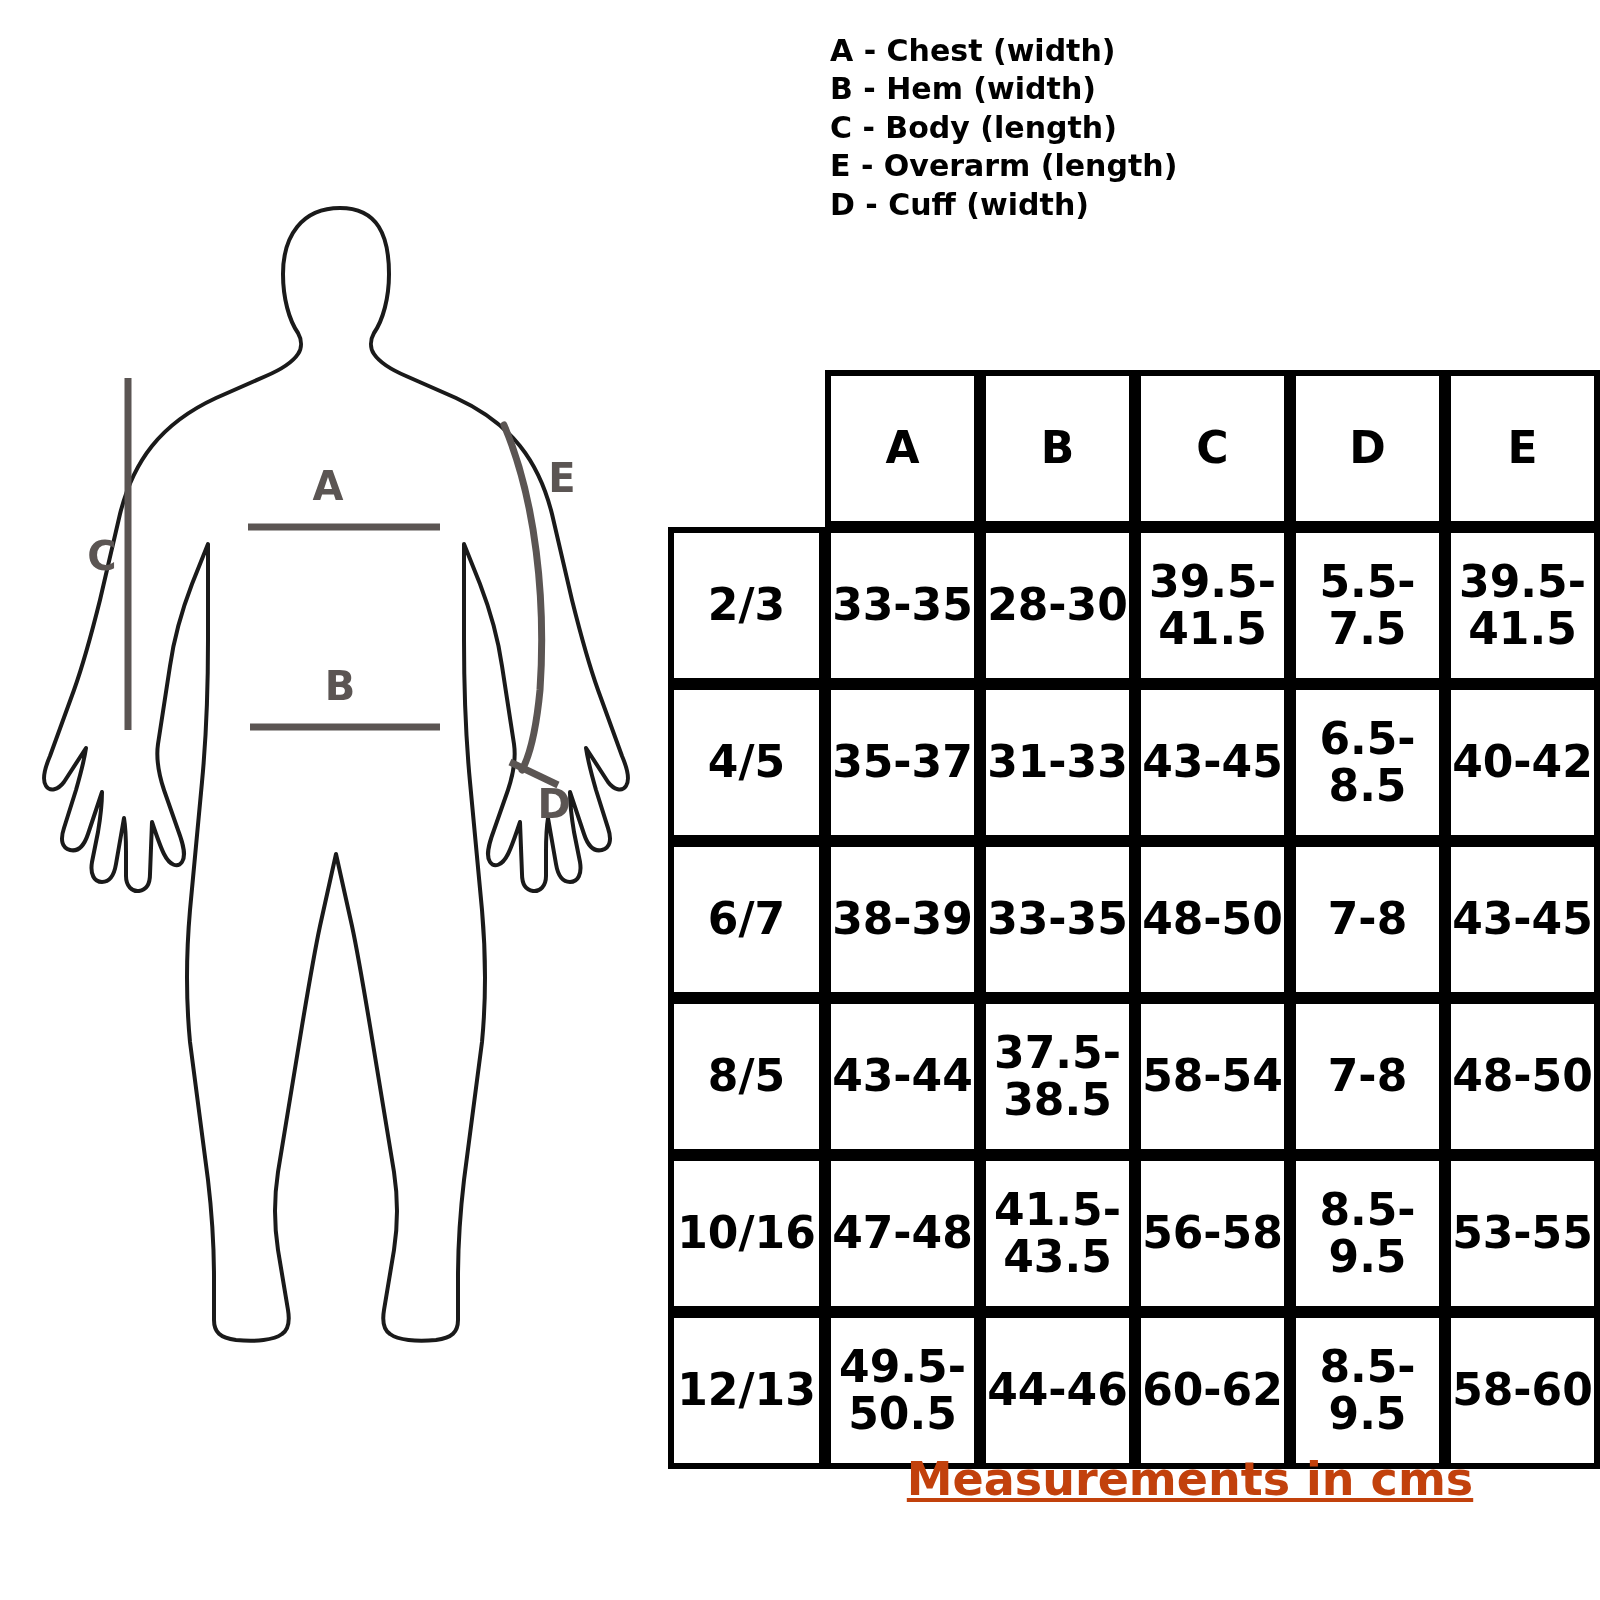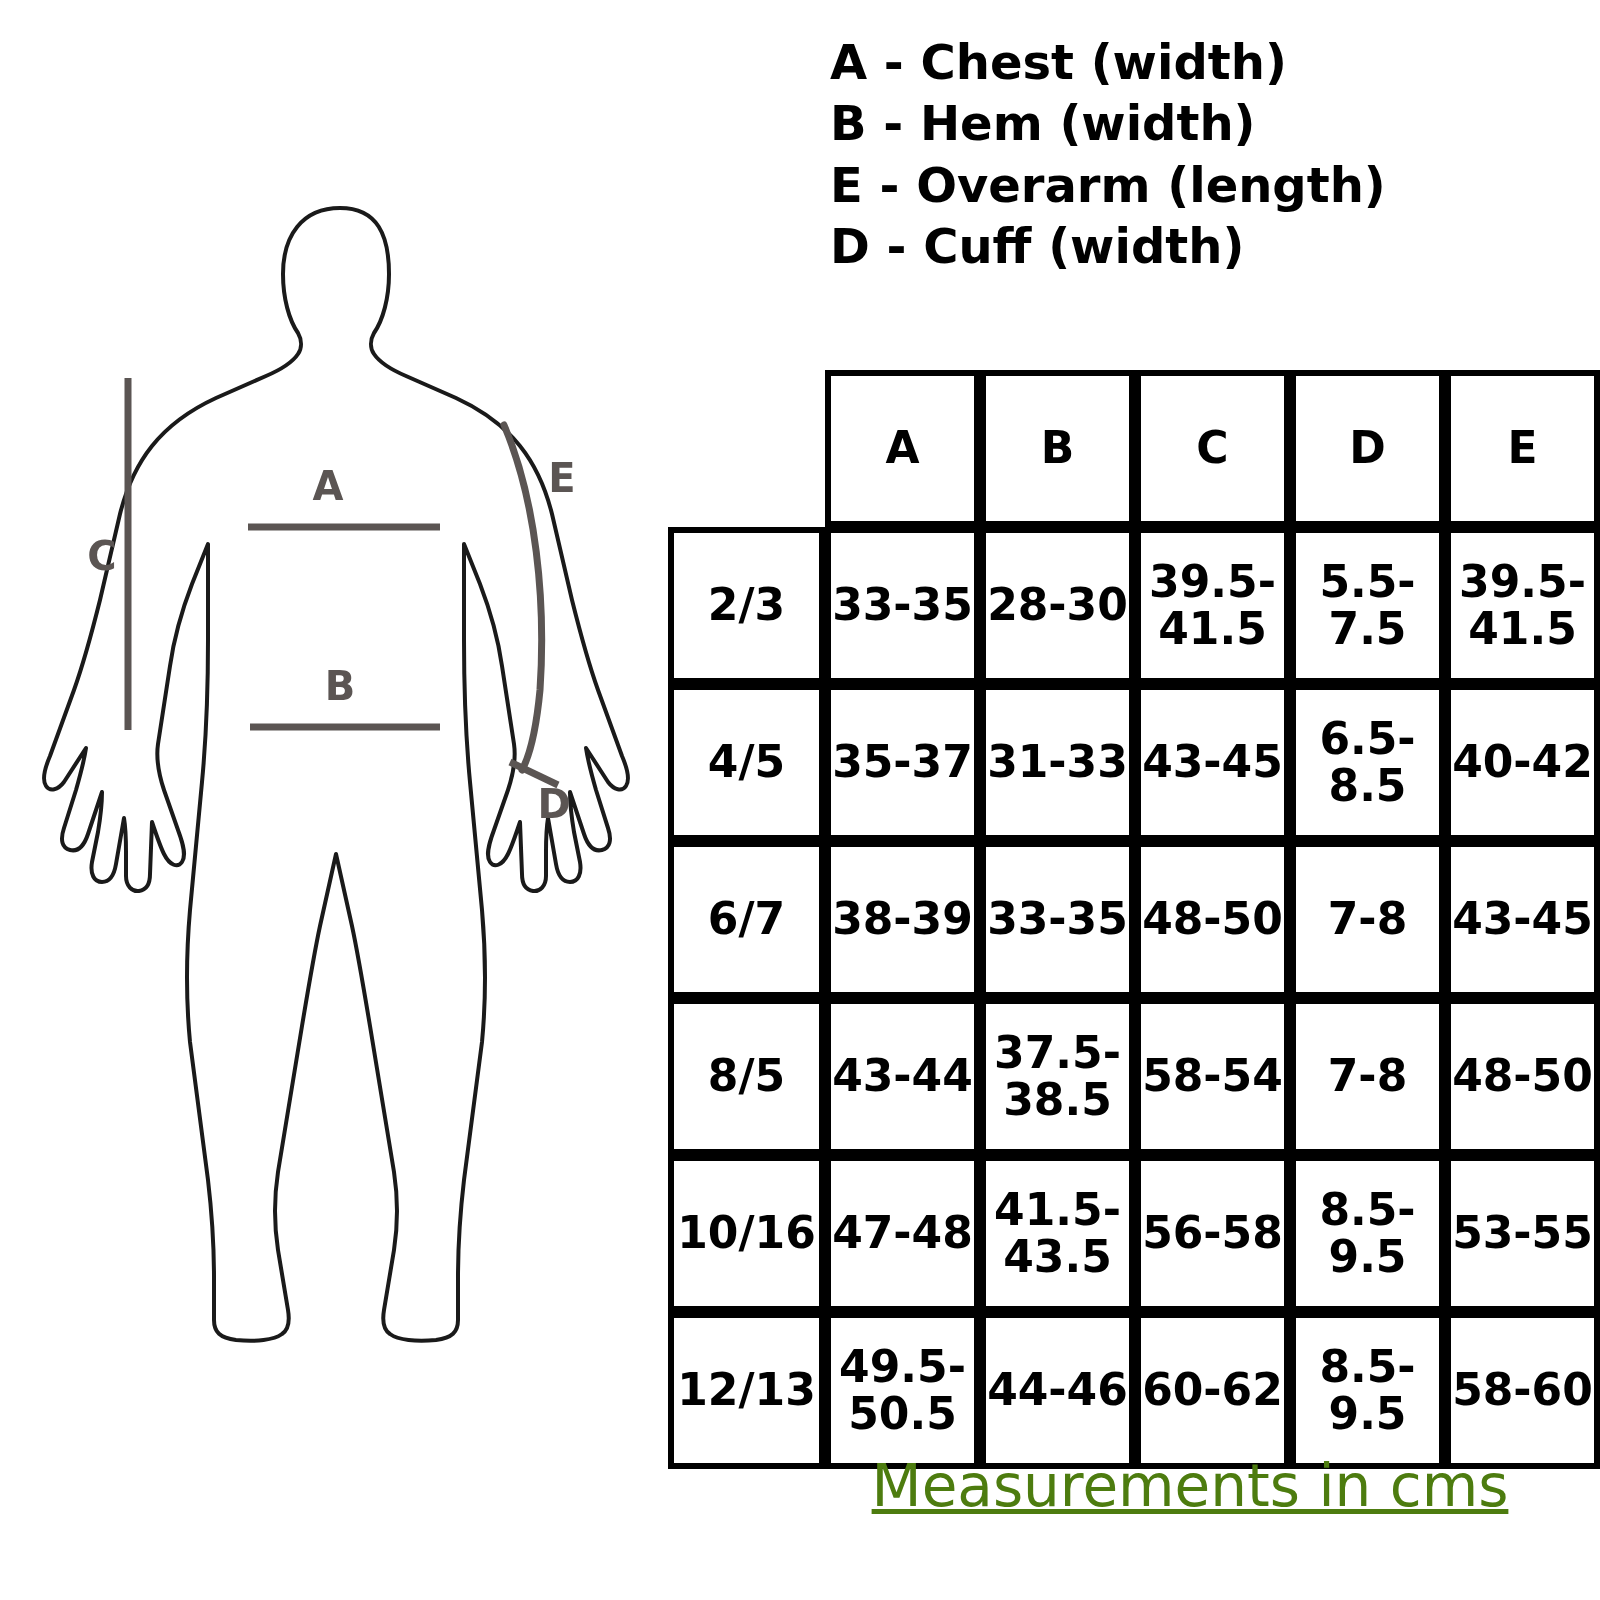--- a/index.html
+++ b/index.html
@@ -30,21 +30,21 @@
   }
 
   
   #legend {
     position: absolute;
     left: 830px;
     top: 32px;
     width: 740px;
   }
   .legend-line {
-    font-size: 48px;
+    font-size: 30px;
     font-weight: bold;
     color: #000000;
     line-height: 1.28;
     white-space: nowrap;
     font-family: "DejaVu Sans", sans-serif;
   }
 
   
   #size-table {
     position: absolute;
@@ -89,23 +89,23 @@
     white-space: pre-line;
   }
 
   
   #footer-note {
     position: absolute;
     left: 820px;
     top: 1452px;
     width: 740px;
     text-align: center;
-    font-size: 58px;
-    font-weight: normal;
-    color: #4d7c0f;
+    font-size: 46px;
+    font-weight: bold;
+    color: #c2410c;
     text-decoration: underline;
     font-family: "DejaVu Sans", sans-serif;
   }
 
   .mlabel {
     font-size: 40px;
     font-weight: bold;
     fill: #5b5553;
     font-family: "DejaVu Sans", sans-serif;
   }
@@ -240,20 +240,21 @@
       <text class="mlabel" x="62" y="400" text-anchor="middle">C</text>
       <text class="mlabel" x="514" y="648" text-anchor="middle">D</text>
       <text class="mlabel" x="522" y="322" text-anchor="middle">E</text>
     </g>
   </svg>
 </div>
 
 <div id="legend">
   <div class="legend-line">A - Chest (width)</div>
   <div class="legend-line">B - Hem (width)</div>
+  <div class="legend-line">C - Body (length)</div>
   <div class="legend-line">E - Overarm (length)</div>
   <div class="legend-line">D - Cuff (width)</div>
 </div>
 
 <table id="size-table">
   <thead>
     <tr>
       <th class="corner"></th>
       <th class="col-head">A</th>
       <th class="col-head">B</th>

